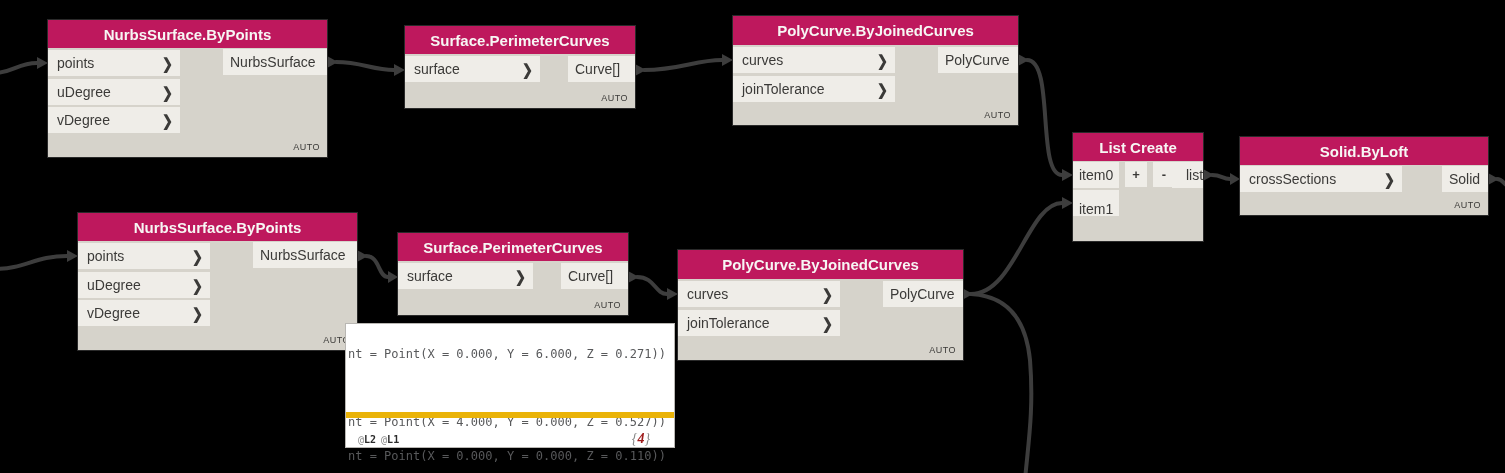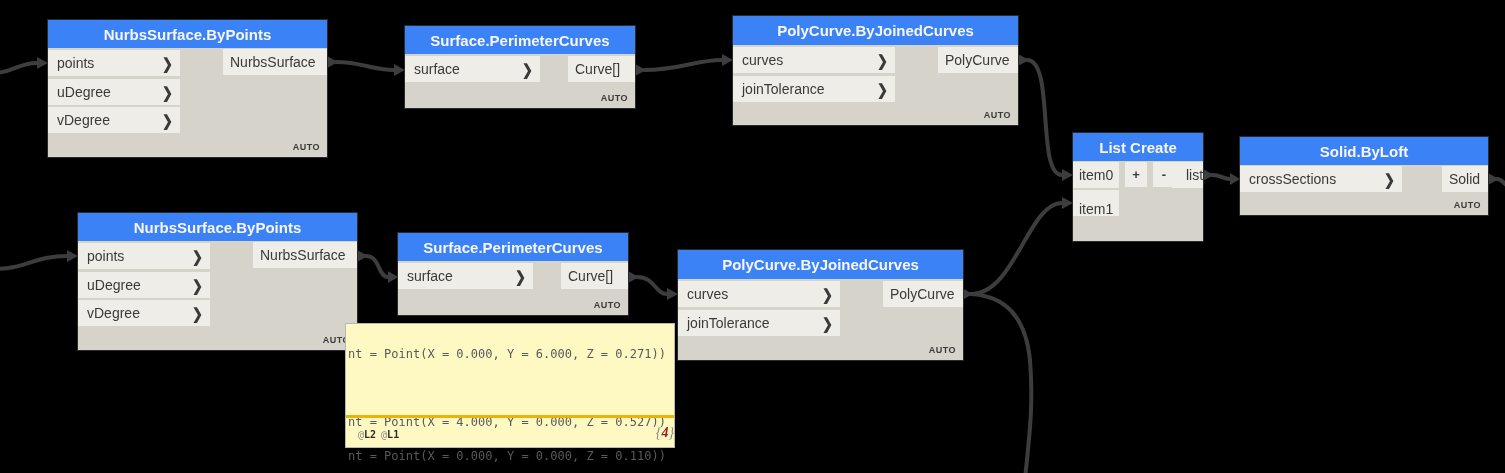--- a/index.html
+++ b/index.html
@@ -3,52 +3,52 @@
 <meta charset="utf-8">
 <style>
   html,body{margin:0;padding:0;background:#000;}
   #canvas{
     position:relative;width:1505px;height:473px;background:#000;
     overflow:hidden;font-family:"Liberation Sans",sans-serif;
   }
   svg.wires{position:absolute;left:0;top:0;z-index:0;}
   .dnode{position:absolute;background:#d6d3cb;z-index:1;box-shadow:0 0 0 1px #2a2a2a;}
   .hdr{
-    position:absolute;left:0;top:0;right:0;height:28px;background:#3b82f6;
+    position:absolute;left:0;top:0;right:0;height:28px;background:#be185d;
     color:#f7f6f4;font-weight:bold;font-size:15px;display:flex;
     align-items:center;justify-content:center;white-space:nowrap;
   }
   .pin,.pout{
     position:absolute;height:26px;background:#efede8;
     display:flex;align-items:center;font-size:14px;color:#3b3a38;
     box-sizing:border-box;white-space:nowrap;gap:46px;
   }
   .pin{left:0;justify-content:space-between;padding:0 7px 0 9px;}
   .pout{right:0;padding:0 7px;}
   .chev{font-weight:bold;font-size:13px;color:#3b3a38;transform:scaleY(1.15);}
   .lacing{
-    position:absolute;right:7px;bottom:5px;font-size:9px;font-weight:bold;
+    position:absolute;right:7px;bottom:5px;font-size:9px;font-weight:normal;
     color:#3b3a38;letter-spacing:.5px;
   }
   .sqbtn{
     position:absolute;height:25px;width:22px;background:#efede8;
     display:flex;align-items:center;justify-content:center;
     font-size:13px;font-weight:bold;color:#3b3a38;box-sizing:border-box;
   }
   #bubble{
     position:absolute;left:345px;top:323px;width:330px;height:125px;
-    background:#fef9c3;border:1px solid #b9b7b3;box-sizing:border-box;z-index:2;
+    background:#ffffff;border:1px solid #b9b7b3;box-sizing:border-box;z-index:2;
   }
   #bubble .blines{
     padding:22px 0 0 2px;font-family:"DejaVu Sans Mono",monospace;
     font-size:12px;line-height:17px;color:#58595b;white-space:pre;overflow:hidden;
   }
   #bubble .bfooter{
-    position:absolute;left:0;right:0;bottom:0;height:29px;border-top:3px solid #eab308;
-    display:flex;align-items:center;justify-content:space-between;padding:0 0 0 12px;
+    position:absolute;left:0;right:0;bottom:0;height:29px;border-top:6px solid #eab308;
+    display:flex;align-items:flex-end;justify-content:space-between;padding:0 24px 0 12px;
   }
   .lvl{font-family:"DejaVu Sans Mono",monospace;font-size:10px;font-weight:bold;color:#2c2c2c;margin-right:5px;}
   .lvl .at{color:#8a8a8a;font-weight:normal;}
   .cnt{font-style:italic;font-size:14px;color:#8a8a8a;font-family:"Liberation Serif",serif;}
   .cnt .val{color:#9e1b1b;font-weight:bold;}
 </style>
 </head>
 <body>
 
 <div id="canvas">

